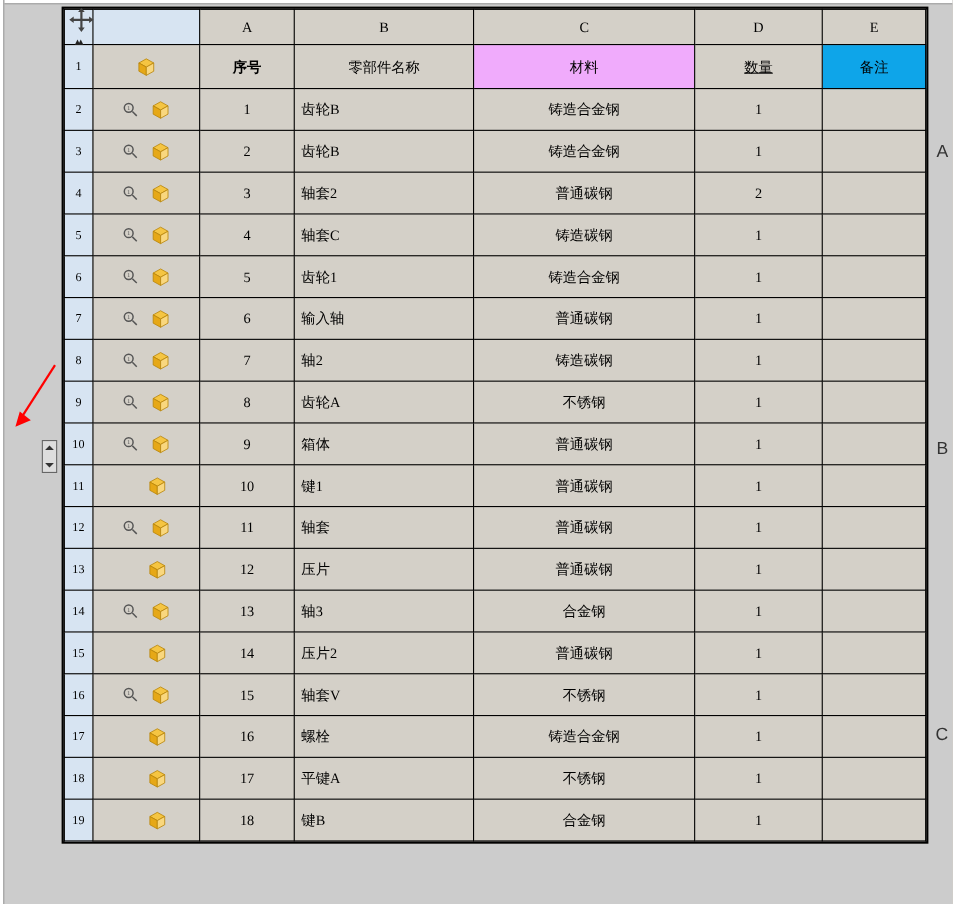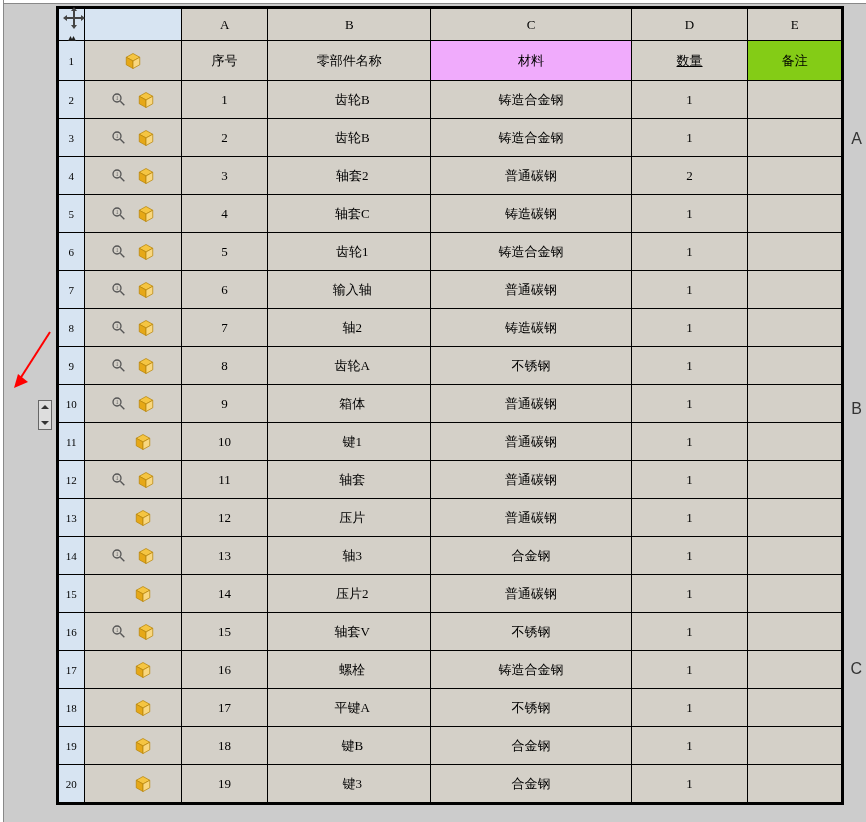--- a/index.html
+++ b/index.html
@@ -103,21 +103,21 @@
   .rowhdr {
     background: #d7e4f2;
     width: 24px;
     font-size: 11px;
   }
   .iconcell {
     width: 96px;
     text-align: center;
   }
   .col-a { width: 86px; }
-  .col-b { width: 160px; text-align: center; padding-left: 6px; }
+  .col-b { width: 160px; text-align: left; padding-left: 6px; }
   .col-c { width: 200px; }
   .col-d { width: 120px; }
   .col-e { width: 96px; }
 
   .mag {
     display: inline-block;
     vertical-align: middle;
     margin-right: 6px;
   }
   .cube {
@@ -177,25 +177,25 @@
       </tr>
       <tr style="height:40px;">
         <th class="rowhdr">1</th>
         <th class="iconcell" style="background:#d4d0c8;">
           <svg class="cube" width="18" height="18" viewBox="0 0 24 24">
             <path d="M12 2 L21 7 L12 12 L3 7 Z" fill="#f5c542" stroke="#b8860b"></path>
             <path d="M3 7 L12 12 L12 22 L3 17 Z" fill="#e6a817" stroke="#b8860b"></path>
             <path d="M21 7 L12 12 L12 22 L21 17 Z" fill="#f9d77e" stroke="#b8860b"></path>
           </svg>
         </th>
-        <th style="background:#d4d0c8;">序号</th>
+        <th style="background:#d4d0c8;font-weight:bold;">序号</th>
         <th style="background:#d4d0c8;">零部件名称</th>
         <th style="background:#f0abfc;">材料</th>
         <th style="background:#d4d0c8;text-decoration:underline;">数量</th>
-        <th style="background:#84cc16;">备注</th>
+        <th style="background:#0ea5e9;">备注</th>
       </tr>
     </thead>
     <tbody id="tbody">
         <tr>
           <td class="rowhdr">2</td>
           <td class="iconcell"><svg class="mag" width="16" height="16" viewBox="0 0 24 24">
               <circle cx="9" cy="9" r="6" fill="none" stroke="#555" stroke-width="2"></circle>
               <line x1="14" y1="14" x2="20" y2="20" stroke="#555" stroke-width="2"></line>
               <text x="9" y="12" font-size="8" text-anchor="middle" fill="#555">1</text>
             </svg>&nbsp;<svg class="cube" width="18" height="18" viewBox="0 0 24 24">
@@ -467,32 +467,19 @@
               <path d="M12 2 L21 7 L12 12 L3 7 Z" fill="#f5c542" stroke="#b8860b"></path>
               <path d="M3 7 L12 12 L12 22 L3 17 Z" fill="#e6a817" stroke="#b8860b"></path>
               <path d="M21 7 L12 12 L12 22 L21 17 Z" fill="#f9d77e" stroke="#b8860b"></path>
             </svg></td>
           <td class="col-a">18</td>
           <td class="col-b">键B</td>
           <td class="col-c">合金钢</td>
           <td class="col-d">1</td>
           <td class="col-e"></td>
         </tr>
-        <tr>
-          <td class="rowhdr">20</td>
-          <td class="iconcell"><span style="display:inline-block;width:16px;"></span>&nbsp;<svg class="cube" width="18" height="18" viewBox="0 0 24 24">
-              <path d="M12 2 L21 7 L12 12 L3 7 Z" fill="#f5c542" stroke="#b8860b"></path>
-              <path d="M3 7 L12 12 L12 22 L3 17 Z" fill="#e6a817" stroke="#b8860b"></path>
-              <path d="M21 7 L12 12 L12 22 L21 17 Z" fill="#f9d77e" stroke="#b8860b"></path>
-            </svg></td>
-          <td class="col-a">19</td>
-          <td class="col-b">键3</td>
-          <td class="col-c">合金钢</td>
-          <td class="col-d">1</td>
-          <td class="col-e"></td>
-        </tr>
       </tbody>
   </table>
 </div>
 
 <div class="rightlabel rl-a">A</div>
 <div class="rightlabel rl-b">B</div>
 <div class="rightlabel rl-c">C</div>
 
 </body></html>

